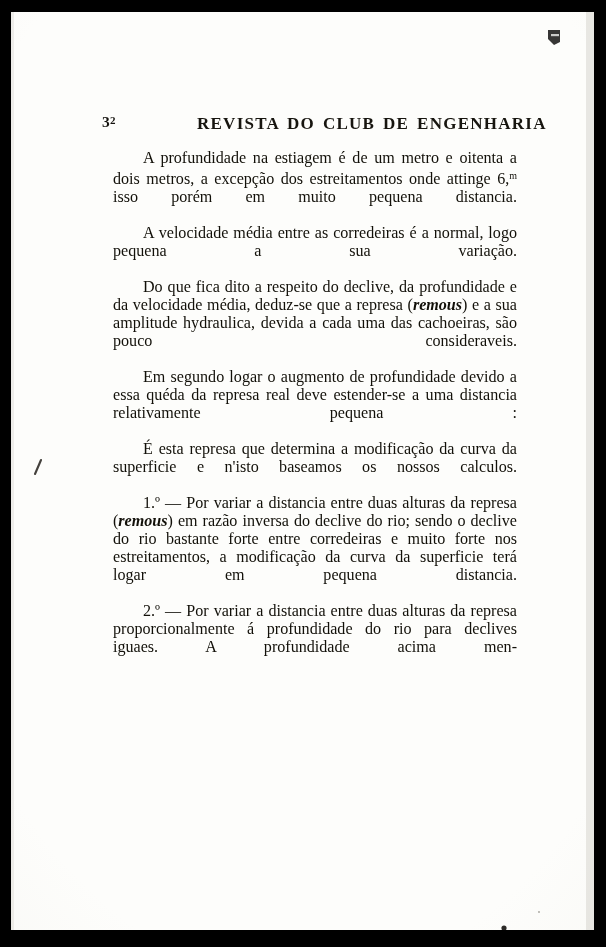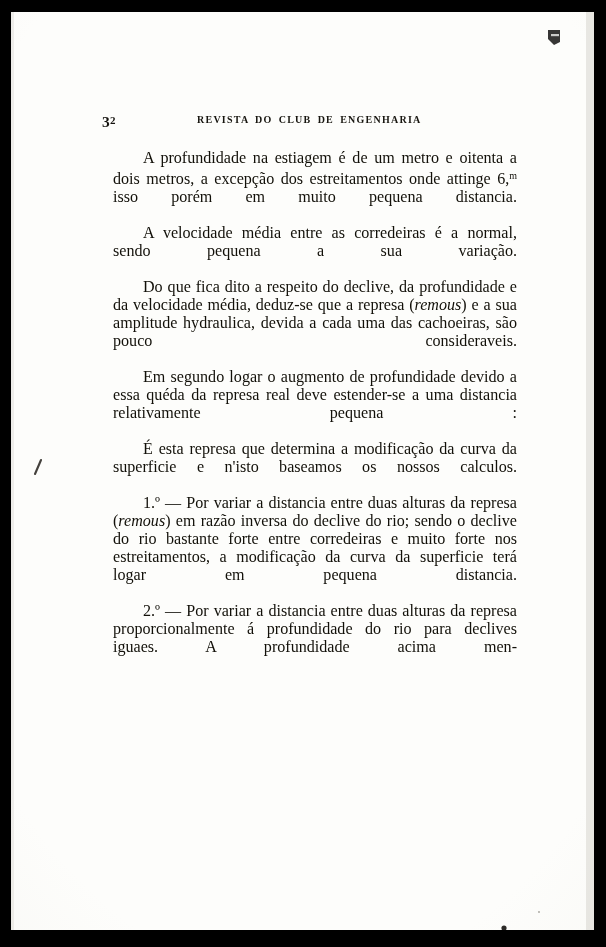--- a/index.html
+++ b/index.html
@@ -62,21 +62,21 @@
     font-weight: 700;
     letter-spacing: 0.2px;
     color: #15130f;
     font-family: "Liberation Serif", "DejaVu Serif", serif;
   }
   #folio .f-hi { font-size: 11px; vertical-align: 3px; }
   #head-title {
     position: absolute;
     left: 186px;
     top: 1px;
-    font-size: 10px;
+    font-size: 17px;
     letter-spacing: 1.25px;
     word-spacing: 2.4px;
     color: #17150f;
     font-weight: 600;
   }
 
   
   #textblock {
     position: absolute;
     left: 102px;
@@ -87,21 +87,21 @@
     margin: 0;
     font-size: 16.1px;
     line-height: 18px;
     color: #121009;
     text-align: justify;
     text-justify: inter-word;
     text-indent: 30px;
     word-spacing: 0.4px;
     -webkit-font-smoothing: none;
   }
-  p.para em { font-style: italic; }
+  p.para em { font-style: italic; font-weight: bold; }
   p.para .sup-m {
     font-size: 10px;
     vertical-align: 5px;
     letter-spacing: 0;
   }
   
   p.para::after {
     content: "";
     display: inline-block;
     width: 100%;
@@ -115,21 +115,21 @@
   <div id="paper">
     <div id="paper-tone"></div>
 
     <div id="running-head">
       <span id="folio"><span>3</span><span class="f-hi">2</span></span>
       <span id="head-title">REVISTA DO CLUB DE ENGENHARIA</span>
     </div>
 
     <div id="textblock">
       <p class="para">A profundidade na estiagem é de um metro e oitenta a dois metros, a excepção dos estreitamentos onde attinge 6,<span class="sup-m">m</span> isso porém em muito pequena distancia.</p>
-      <p class="para">A velocidade média entre as corredeiras é a normal, sendo pequena a sua variação.</p>
+      <p class="para">A velocidade média entre as corredeiras é a normal, logo pequena a sua variação.</p>
       <p class="para">Do que fica dito a respeito do declive, da profundidade e da velocidade média, deduz-se que a represa (<em>remous</em>) e a sua amplitude hydraulica, devida a cada uma das cachoeiras, são pouco consideraveis.</p>
       <p class="para">Em segundo logar o augmento de profundidade devido a essa quéda da represa real deve estender-se a uma distancia relativamente pequena :</p>
       <p class="para">É esta represa que determina a modificação da curva da superficie e n'isto baseamos os nossos calculos.</p>
       <p class="para">1.º — Por variar a distancia entre duas alturas da represa (<em>remous</em>) em razão inversa do declive do rio; sendo o declive do rio bastante forte entre corredeiras e muito forte nos estreitamentos, a modificação da curva da superficie terá logar em pequena distancia.</p>
       <p class="para">2.º — Por variar a distancia entre duas alturas da represa proporcionalmente á profundidade do rio para declives iguaes. A profundidade acima men-</p>
     </div>
 
     <svg id="artifact-layer" width="583" height="918" style="position:absolute;left:0;top:0;pointer-events:none;">
 
       <g>

